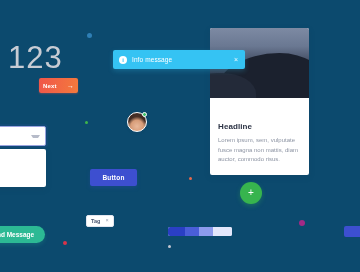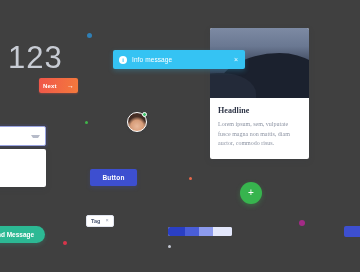--- a/index.html
+++ b/index.html
@@ -11,21 +11,21 @@
     width: 360px;
     height: 272px;
     position: relative;
     overflow: hidden;
     font-family: "Liberation Sans", sans-serif;
     -webkit-font-smoothing: antialiased;
   }
   .canvas {
     position: absolute;
     inset: 0;
-    background: #404040;
+    background: #0c4a6e;
   }
   .abs { position: absolute; }
 
   
   .numerals {
     left: 8px; top: 42px;
     font-size: 31px;
     font-weight: 400;
     letter-spacing: 1px;
     color: #c8ccd4;
@@ -124,21 +124,21 @@
     background: #1b212e;
     border-radius: 58% 42% 0 0 / 92% 70% 0 0;
     transform: translateX(10%);
   }
   .card .dune2 {
     position: absolute;
     left: -30%; bottom: 0; width: 76%; height: 36%;
     background: #232a39;
     border-radius: 50% 46% 0 0 / 100% 82% 0 0;
   }
-  .card .body { padding: 8px 8px 10px 8px; font-family: Liberation Serif, serif; }
+  .card .body { padding: 24px 8px 10px 8px; }
   .card .headline {
     font-size: 8px;
     font-weight: 700;
     color: #2c3345;
     margin: 0 0 5px 0;
     letter-spacing: .1px;
   }
   .card .para {
     font-size: 6px;
     line-height: 1.62;

